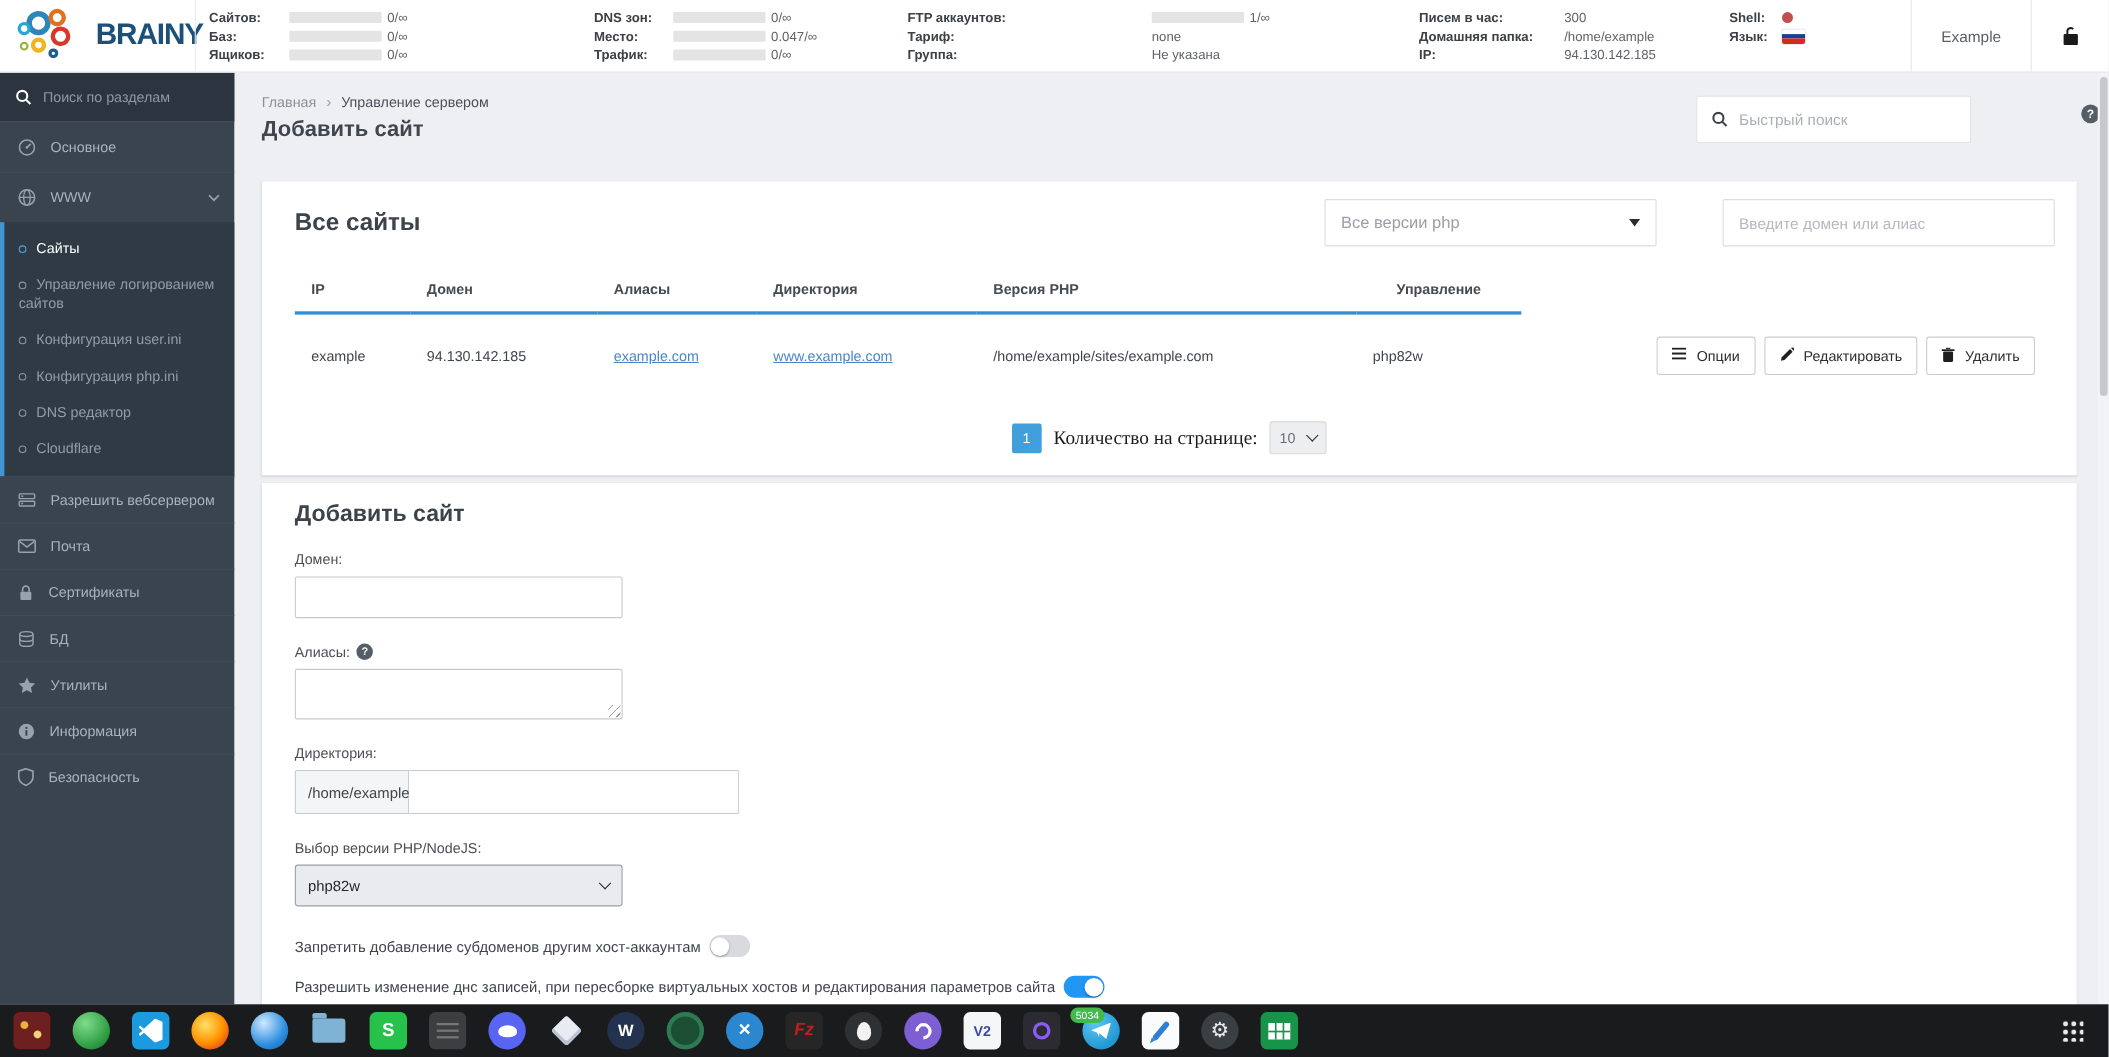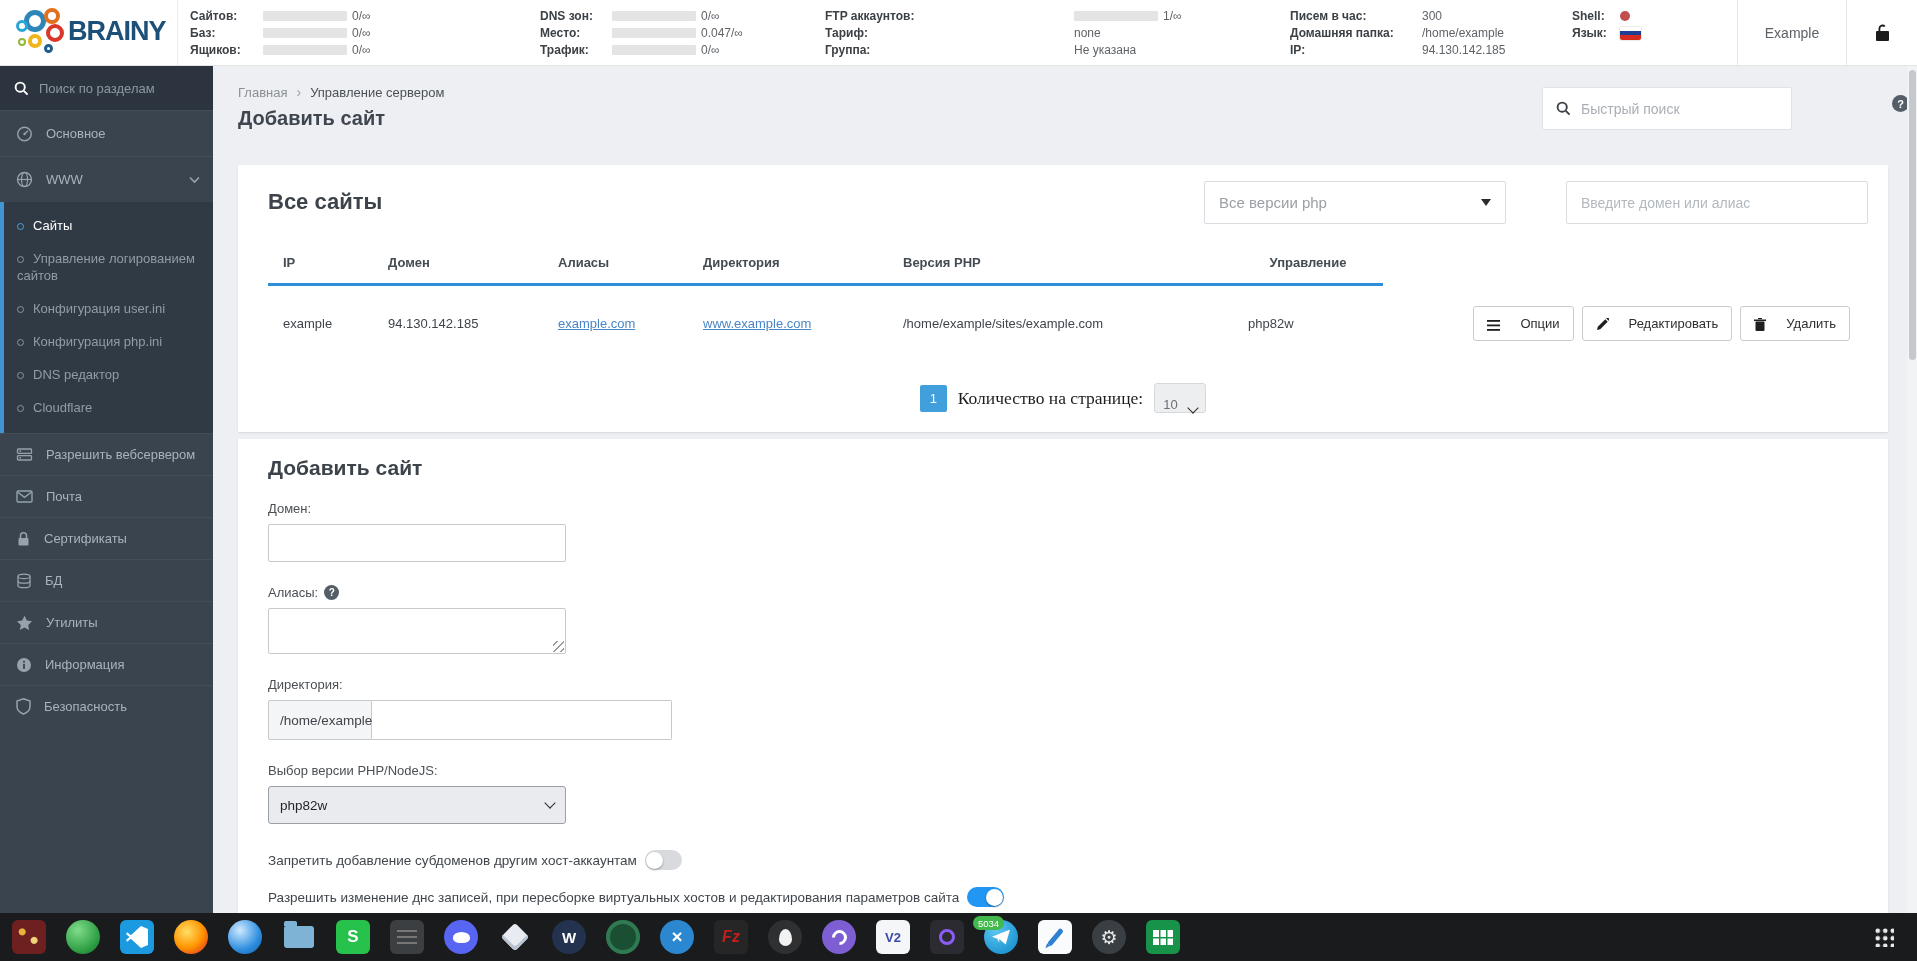--- a/index.html
+++ b/index.html
@@ -1,41 +1,41 @@
 <!DOCTYPE html>
 <html><head>
 <meta charset="utf-8">
 <style>
   * { margin:0; padding:0; box-sizing:border-box; }
   html,body { width:1917px; height:961px; overflow:hidden; }
   body { font-family:"Liberation Sans", sans-serif; background:#edeff3; position:relative; }
 
   
   .hdr { position:absolute; top:0; left:0; width:1917px; height:66px; background:#fff; border-bottom:1px solid #e3e3e3; z-index:30; }
-  .logo { position:absolute; left:16px; top:6px; display:flex; align-items:center; gap:0; }
+  .logo { position:absolute; left:16px; top:6px; display:flex; align-items:center; gap:19px; }
   .brain { position:relative; width:52px; height:50px; }
   .brain i { position:absolute; border-radius:50%; }
   .b1 { width:22px; height:22px; border:5px solid #2e86b8; left:8px; top:4px; }
   .b2 { width:16px; height:16px; border:4px solid #e2711d; left:28px; top:2px; }
   .b3 { width:12px; height:12px; border:3px solid #27a7d8; left:0;  top:14px; }
   .b4 { width:18px; height:18px; border:4px solid #d8372a; left:30px; top:18px; }
   .b5 { width:14px; height:14px; border:4px solid #f0b51c; left:12px; top:28px; }
   .b6 { width:9px;  height:9px;  border:3px solid #1e5d8c; left:28px; top:38px; }
   .b7 { width:8px;  height:8px;  border:2px solid #93b83a; left:2px; top:32px; }
   .logo-text { font-size:27px; font-weight:bold; color:#1d5078; letter-spacing:-1px; }
   .hdr-div { position:absolute; left:177px; top:0; height:65px; border-left:1px solid #ececec; }
 
   .scol { position:absolute; top:8px; font-size:12px; }
   .srow { display:flex; align-items:center; height:16px; margin-bottom:1px; }
   .slabel { font-weight:bold; color:#3c4146; flex:0 0 auto; }
   .sbar { width:84px; height:10px; background:#e4e4e4; border-radius:1px; margin-right:5px; flex:0 0 auto; }
   .sval { color:#5f6368; white-space:nowrap; }
   .c1 { left:190px; } .c1 .slabel { width:73px; }
   .c2 { left:540px; } .c2 .slabel { width:72px; }
-  .c3 { left:825px; } .c3 .slabel { width:249px; }
+  .c3 { left:825px; } .c3 .slabel { width:222px; }
   .c4 { left:1290px; } .c4 .slabel { width:132px; }
   .c5 { left:1572px; } .c5 .slabel { width:48px; }
   .shell-dot { width:10px; height:10px; border-radius:50%; background:#c0504d; }
   .flag { width:21px; height:13px; border-radius:2px; overflow:hidden; display:block; box-shadow:0 0 0 1px rgba(0,0,0,.08); }
   .flag i { display:block; height:4.4px; }
   .acct { position:absolute; left:1737px; top:0; width:110px; height:65px; border-left:1px solid #e7e7e7; border-right:1px solid #e7e7e7; display:flex; align-items:center; justify-content:center; font-size:14px; color:#5c6166; cursor:pointer; }
   .lockblk { position:absolute; left:1848px; top:0; width:68px; height:65px; display:flex; align-items:center; justify-content:center; cursor:pointer; }
 
   
   .sidebar { position:absolute; left:0; top:66px; width:213px; height:847px; background:#3a444f; z-index:20; }
@@ -75,26 +75,26 @@
   .filter-input { position:absolute; top:16px; right:20px; width:302px; height:43px; border:1px solid #d9dde2; border-radius:2px; padding:0 14px; font-size:14px; color:#444; font-family:"Liberation Sans",sans-serif; outline:none; }
   .filter-input::placeholder { color:#b3b9bf; }
 
   .stable { display:grid; grid-template-columns:105px 170px 145px 200px 345px 150px 1fr; margin-top:30px; }
   .th { font-size:13px; font-weight:bold; color:#454b52; padding:10px 15px 13px 15px; border-bottom:3px solid #2e8fd9; }
   .th.center { text-align:center; }
   .th.noline { border-bottom:3px solid transparent; }
   .td { font-size:13px; color:#3f454c; padding:20px 15px; display:flex; align-items:center; }
   .td a { color:#4a86c5; text-decoration:underline; cursor:pointer; }
   .td.actions { justify-content:flex-end; gap:8px; padding-right:8px; }
-  .btn { display:inline-flex; align-items:flex-end; gap:20px; border:1px solid #c9cdd1; background:#fff; border-radius:3px; padding:9px 13px; font-size:13px; color:#2e2e2e; cursor:pointer; white-space:nowrap; }
+  .btn { display:inline-flex; align-items:flex-start; gap:9px; border:1px solid #c9cdd1; background:#fff; border-radius:3px; padding:9px 13px; font-size:13px; color:#2e2e2e; cursor:pointer; white-space:nowrap; }
 
   .pagin { margin-top:22px; display:flex; align-items:center; justify-content:center; gap:11px; }
   .page-box { width:27px; height:27px; background:#41a0dc; color:#fff; font-size:13px; display:flex; align-items:center; justify-content:center; border-radius:2px; cursor:pointer; }
   .pagin .plabel { font-family:"Liberation Serif", serif; font-size:17.5px; color:#1d1d1d; }
-  .mini-select { width:52px; height:30px; background:#eceef0; border:1px solid #d6d8da; border-radius:3px; display:flex; align-items:flex-end; justify-content:space-between; padding:0 8px; font-size:13px; color:#6b7075; cursor:pointer; }
+  .mini-select { width:52px; height:30px; background:#eceef0; border:1px solid #d6d8da; border-radius:3px; display:flex; align-items:center; justify-content:space-between; padding:0 8px; font-size:13px; color:#6b7075; cursor:pointer; }
 
   
   .card-form { margin-top:7px; padding:17px 30px 0 30px; height:475px; overflow:hidden; }
   .form-title { font-size:21px; font-weight:bold; color:#3c434a; }
   .flabel { margin-top:23px; font-size:13px; color:#4a5056; display:flex; align-items:center; gap:6px; }
   .flabel.first { margin-top:21px; }
   .ftext { width:298px; height:38px; border:1px solid #c6cacd; border-radius:2px; margin-top:8px; padding:0 10px; font-size:14px; outline:none; display:block; font-family:"Liberation Sans",sans-serif; color:#333; }
   .farea { width:298px; height:46px; border:1px solid #c6cacd; border-radius:2px; margin-top:8px; resize:none; position:relative; background:#fff; }
   .farea .grip { position:absolute; right:1px; bottom:1px; width:11px; height:11px; background:repeating-linear-gradient(315deg, transparent 0 2px, #9a9a9a 2px 3px, transparent 3px 5px); cursor:nwse-resize; }
   .dirgroup { display:flex; margin-top:8px; }

